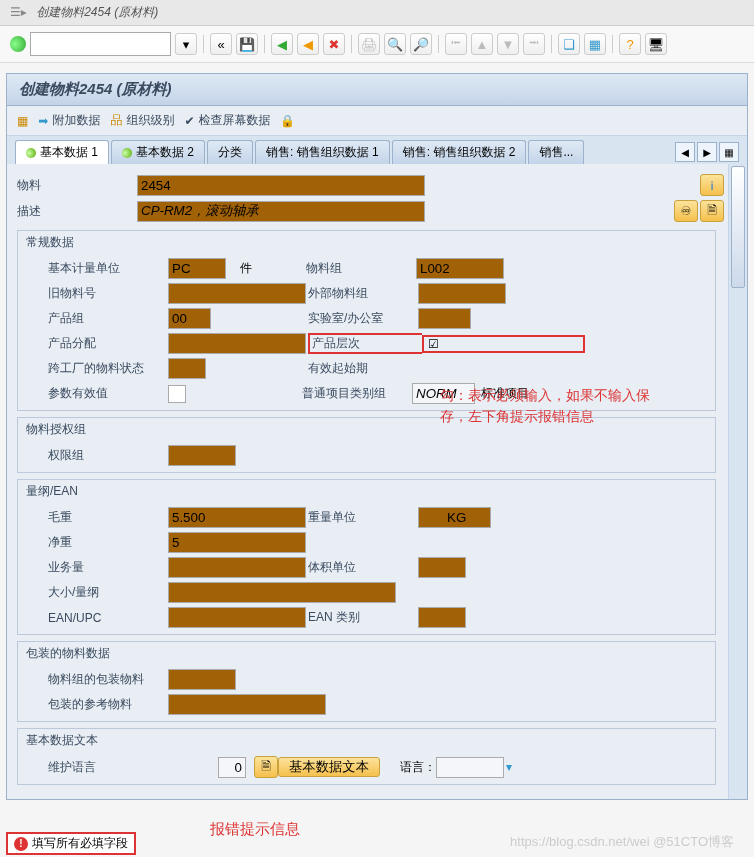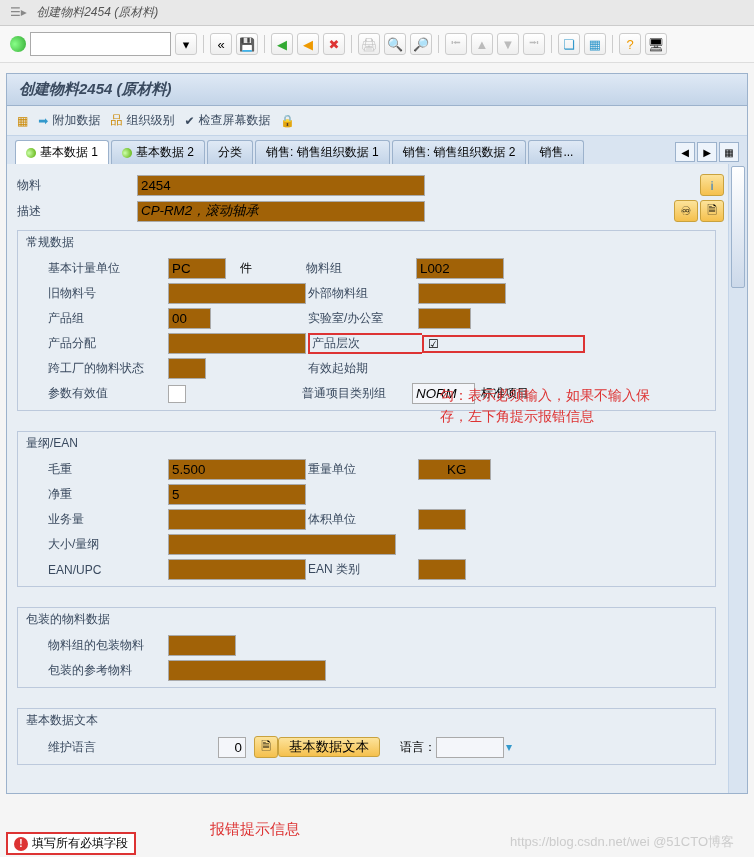--- a/index.html
+++ b/index.html
@@ -22,21 +22,21 @@
 .nav-b{width:18px;height:18px;border:1px solid #9cb2cc;background:#eef4fb;cursor:pointer;display:inline-flex;align-items:center;justify-content:center;font-size:10px}
 .body{display:flex}
 .form{flex:1;padding:8px 4px 8px 10px;background:#e8eef4;max-height:680px;overflow:hidden}
 .scr{width:18px;background:#d9e4f1;border-left:1px solid #c3d4e8;position:relative}
 .scr .thumb{position:absolute;top:2px;left:2px;right:2px;height:120px;background:linear-gradient(#fff,#ccd9ea);border:1px solid #9cb2cc;border-radius:2px}
 .row{display:flex;align-items:center;padding:2px 0}
 .lab{width:120px;color:#3a4a5f}
 .lab2{width:110px;color:#3a4a5f}
 .inp{height:19px;border:1px solid #aaa;background:#a16207;padding:0 3px;font:12px inherit}
 .ro{background:#f4f6fa}
-.group{border:1px solid #bcc9dc;margin:6px 8px 20px 0;background:#e8eef4}
+.group{border:1px solid #bcc9dc;margin:6px 8px 6px 0;background:#e8eef4}
 .group-h{padding:3px 8px;color:#3a4a5f;background:#e8eef4}
 .group-b{padding:2px 8px 4px 30px}
 .chkcell{border:2px solid #d33;padding:0 4px;display:inline-block}
 .btn{height:20px;padding:0 10px;background:linear-gradient(#fce39b,#f5c04d);border:1px solid #c9a23e;border-radius:3px;cursor:pointer}
 .sq{width:22px;height:20px;border:1px solid #c9a23e;background:linear-gradient(#fce39b,#f5c04d);border-radius:3px;display:inline-flex;align-items:center;justify-content:center;cursor:pointer}
 .note{position:absolute;color:#d33;font-size:14px;line-height:1.5}
 .status{position:absolute;bottom:2px;left:6px;border:2px solid #d33;background:#fff;padding:1px 6px;display:inline-flex;align-items:center;gap:4px}
 .err{width:14px;height:14px;border-radius:50%;background:#d33;color:#fff;display:inline-flex;align-items:center;justify-content:center;font-size:10px;font-weight:bold}
 .wm{position:absolute;right:20px;bottom:6px;color:#ccc;font-size:13px}
 .p1{position:absolute;left:210px;bottom:18px;color:#d33;font-size:15px}
@@ -183,20 +183,29 @@
             <span class="lab">参数有效值</span>
             <span class="chk"></span>
             <span style="width:116px"></span>
             <span class="lab2">普通项目类别组</span>
             <input class="inp ro" style="width: 55px; font-style: italic;" value="NORM">
             <span style="margin-left:6px">标准项目</span>
           </div>
         </div>
       </div>
 
+      <div class="group">
+        <div class="group-h">物料授权组</div>
+        <div class="group-b">
+          <div class="row">
+            <span class="lab">权限组</span>
+            <input class="inp" style="width: 60px;">
+          </div>
+        </div>
+      </div>
 
       <div class="group">
         <div class="group-h">量纲/EAN</div>
         <div class="group-b">
           <div class="row">
             <span class="lab">毛重</span>
             <input class="inp" style="width: 130px;" value="5.500">
             <span style="width:2px"></span>
             <span class="lab2">重量单位</span>
             <input class="inp" style="width: 40px; padding-left: 28px;" value="KG">

